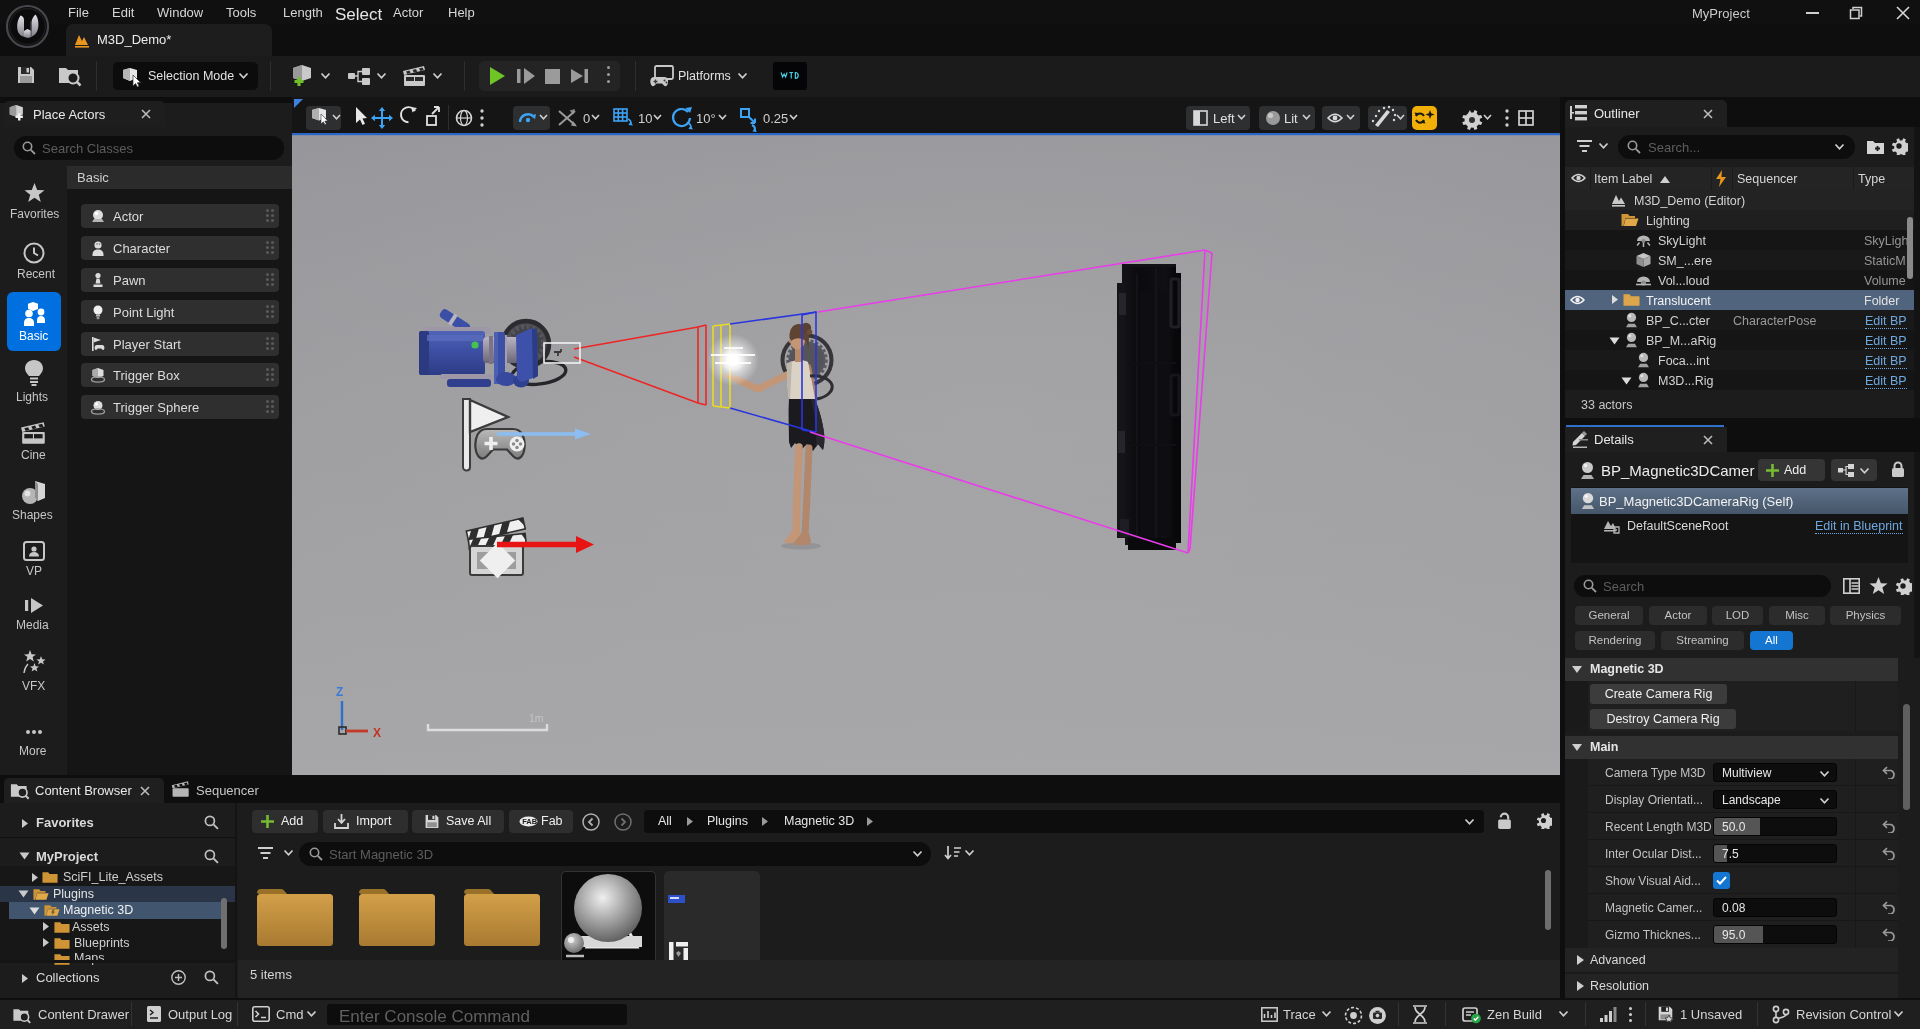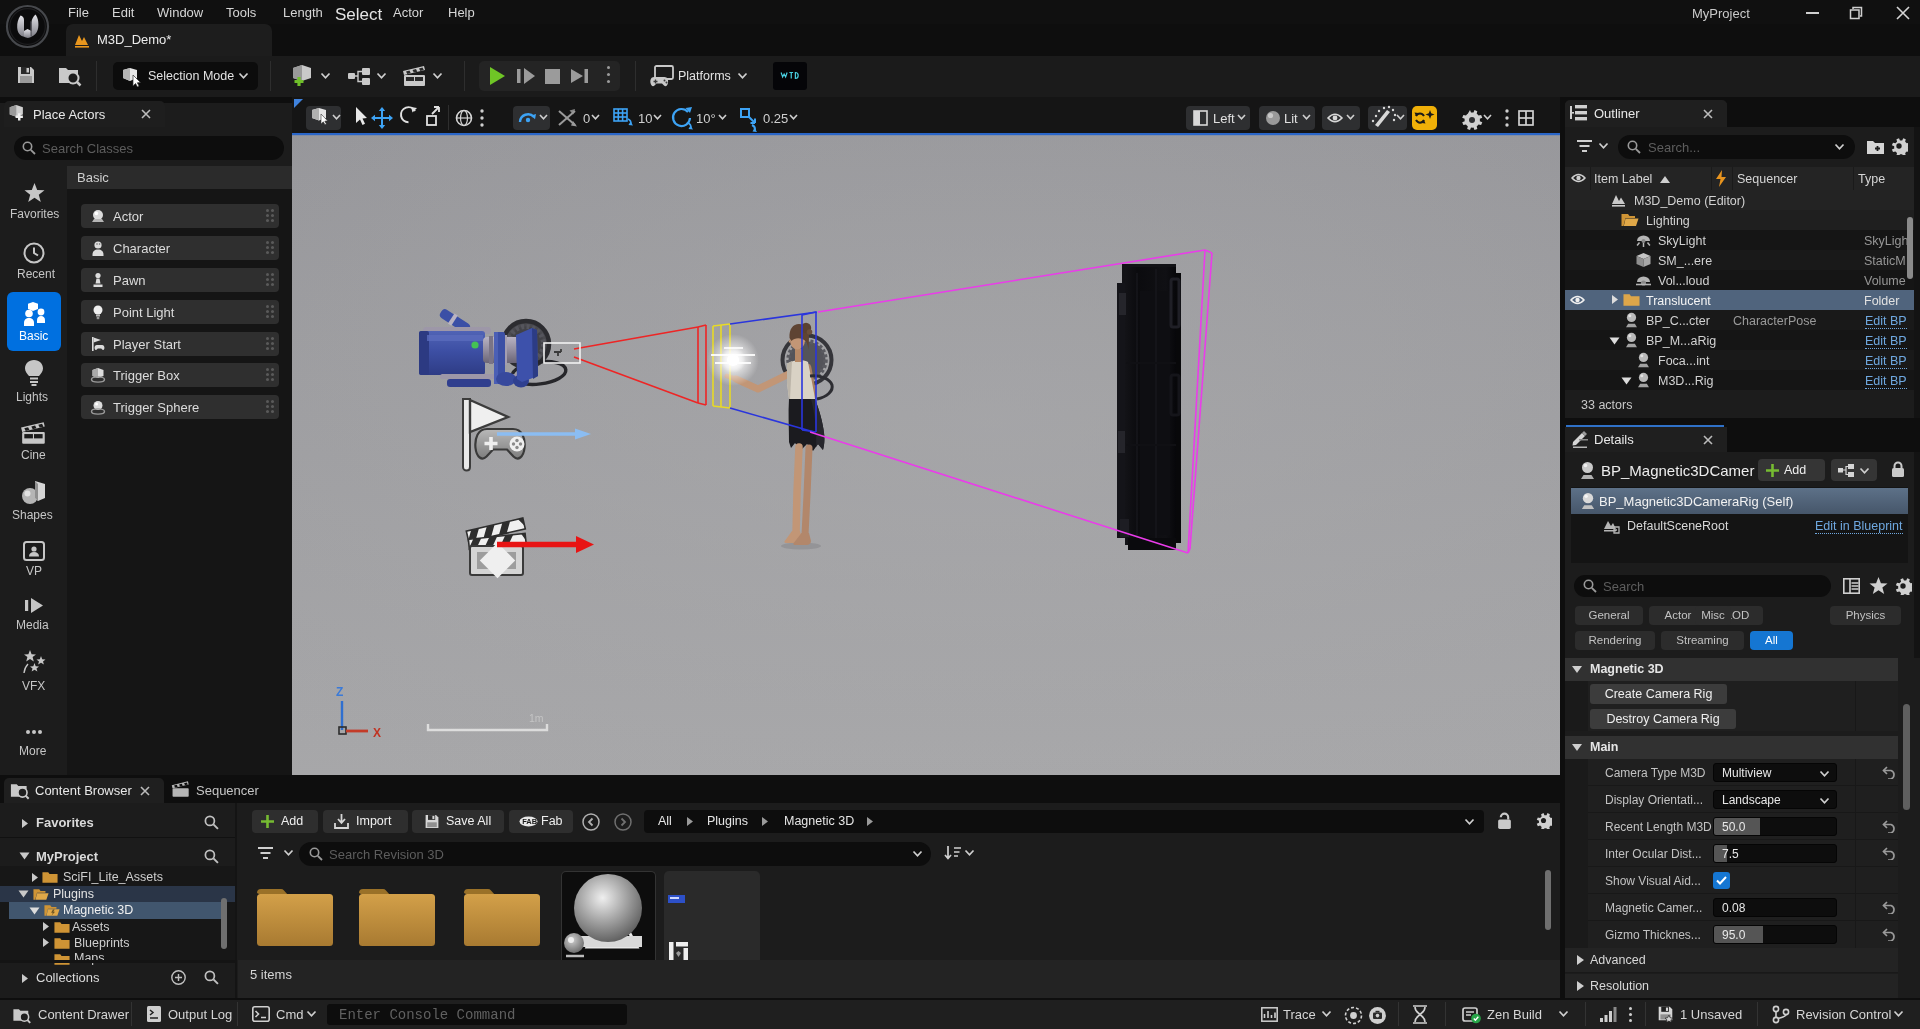--- a/index.html
+++ b/index.html
@@ -883,21 +883,21 @@
   </svg>
 <svg class="abs" style="left:1894px;top:577px" width="18" height="18" viewBox="0 0 24 24">
     <path fill="#d0d0d0" d="M12 1.5 l1.3 3.2 a7.8 7.8 0 0 1 3 0 l1.3 -3.2 l3.4 1.5 l-0.8 3.3 a7.8 7.8 0 0 1 2.1 2.1 l3.3 -0.8 l1.5 3.4 l-3.2 1.3 a7.8 7.8 0 0 1 0 3 l3.2 1.3 l-1.5 3.4 l-3.3 -0.8 a7.8 7.8 0 0 1 -2.1 2.1 l0.8 3.3 l-3.4 1.5 l-1.3 -3.2 a7.8 7.8 0 0 1 -3 0 l-1.3 3.2 l-3.4 -1.5 l0.8 -3.3 a7.8 7.8 0 0 1 -2.1 -2.1 l-3.3 0.8 l-1.5 -3.4 l3.2 -1.3 a7.8 7.8 0 0 1 0 -3 l-3.2 -1.3 l1.5 -3.4 l3.3 0.8 a7.8 7.8 0 0 1 2.1 -2.1 l-0.8 -3.3 Z"></path>
     <circle cx="12" cy="12" r="3.6" fill="#1c1c1c"></circle>
   </svg>
 
 <style>.cat{position:absolute;height:19px;background:#2c2c2c;border-radius:4px;color:#c2c2c2;font-size:11.5px;text-align:center;line-height:19px}</style>
 <div class="cat" style="left:1575px;top:606px;width:68px">General</div>
 <div class="cat" style="left:1649px;top:606px;width:58px">Actor</div>
 <div class="cat" style="left:1712px;top:606px;width:51px">LOD</div>
-<div class="cat" style="left:1695px;top:606px;width:36px">Misc</div>
+<div class="cat" style="left:1769px;top:606px;width:56px">Misc</div>
 <div class="cat" style="left:1830px;top:606px;width:71px">Physics</div>
 <div class="cat" style="left:1575px;top:631px;width:80px">Rendering</div>
 <div class="cat" style="left:1661px;top:631px;width:83px">Streaming</div>
 <div class="cat" style="left:1750px;top:631px;width:43px;background:#1576d2;color:#fff">All</div>
 
 <div class="abs" style="left:1565px;top:658px;width:333px;height:23px;background:#313131"></div>
 <div class="abs" style="left:1898px;top:658px;width:22px;height:340px;background:#1c1c1c"></div>
 <svg class="abs" style="left:1572px;top:666px" width="10" height="7" viewBox="0 0 10 7">
     <path d="M0 0 L10 0 L5 7 Z" fill="#cfcfcf"></path>
   </svg>
@@ -1162,21 +1162,21 @@
     <path d="M1 2 h15 M3.5 7 h10 M6 12 h5" stroke="#cfcfcf" stroke-width="2"></path>
   </svg>
 <svg class="abs" style="left:283px;top:849px" width="11" height="8" viewBox="0 0 11 8">
     <path d="M1.5 1.5 L5.5 5.8 L9.5 1.5" stroke="#cfcfcf" stroke-width="1.7" fill="none"></path>
   </svg>
 <div class="abs pill" style="left:299px;top:842px;width:632px;height:24px"></div>
 <svg class="abs" style="left:309px;top:847px" width="14" height="14" viewBox="0 0 14 14">
     <circle cx="5.5" cy="5.5" r="4.2" fill="none" stroke="#9a9a9a" stroke-width="1.6"></circle>
     <line x1="8.8" y1="8.8" x2="13" y2="13" stroke="#9a9a9a" stroke-width="1.8"></line>
   </svg>
-<div class="abs txt" style="left:329px;top:847px;color:#5d5d5d;font-size:13px">Search Revision 3D</div>
+<div class="abs txt" style="left:329px;top:847px;color:#5d5d5d;font-size:13px">Start Magnetic 3D</div>
 <svg class="abs" style="left:912px;top:850px" width="11" height="8" viewBox="0 0 11 8">
     <path d="M1.5 1.5 L5.5 5.8 L9.5 1.5" stroke="#cfcfcf" stroke-width="1.7" fill="none"></path>
   </svg>
 <svg class="abs" style="left:944px;top:845px" width="18" height="17" viewBox="0 0 18 17">
     <path d="M4 1 V13 M1 10 L4 13.5 L7 10" stroke="#cfcfcf" stroke-width="1.7" fill="none"></path>
     <path d="M10 3 h7 M10 7 h5.5 M10 11 h4" stroke="#cfcfcf" stroke-width="1.7"></path>
   </svg>
 <svg class="abs" style="left:964px;top:849px" width="11" height="8" viewBox="0 0 11 8">
     <path d="M1.5 1.5 L5.5 5.8 L9.5 1.5" stroke="#cfcfcf" stroke-width="1.7" fill="none"></path>
   </svg>
@@ -1252,21 +1252,21 @@
 <div class="abs" style="left:237px;top:1002px;width:1px;height:24px;background:#333"></div>
 <svg class="abs" style="left:252px;top:1006px" width="18px" height="16" viewBox="0 0 18 16">
   <rect x="0.8" y="0.8" width="16.4" height="14.4" rx="2" fill="none" stroke="#cfcfcf" stroke-width="1.6"></rect>
   <path d="M3.5 5 l3 3 l-3 3 M9 11.5 h5" stroke="#cfcfcf" stroke-width="1.6" fill="none"></path>
 </svg>
 <div class="abs txt" style="left:276px;top:1007px;color:#d5d5d5;font-size:13px">Cmd</div>
 <svg class="abs" style="left:306px;top:1010px" width="11" height="8" viewBox="0 0 11 8">
     <path d="M1.5 1.5 L5.5 5.8 L9.5 1.5" stroke="#cfcfcf" stroke-width="1.7" fill="none"></path>
   </svg>
 <div class="abs" style="left:327px;top:1004px;width:300px;height:21px;background:#0d0d0d;border-radius:3px"></div>
-<div class="abs txt" style="left:339px;top:1007px;color:#606060;font-size:14px;font-family:Liberation Mono, monospace">Enter Console Command</div>
+<div class="abs txt" style="left:339px;top:1007px;color:#606060;font-size:17px;font-family:Liberation Sans, sans-serif">Enter Console Command</div>
 
 <svg class="abs" style="left:1261px;top:1007px" width="17" height="15" viewBox="0 0 17 15">
     <rect x="0.8" y="0.8" width="15.4" height="13.4" fill="none" stroke="#cfcfcf" stroke-width="1.5"></rect>
     <path d="M3.5 11 v-4 M7 11 v-7 M10.5 11 v-3 M14 11 v-5.5" stroke="#cfcfcf" stroke-width="1.6"></path>
   </svg>
 <div class="abs txt" style="left:1283px;top:1007px;color:#d5d5d5;font-size:13px">Trace</div>
 <svg class="abs" style="left:1321px;top:1010px" width="11" height="8" viewBox="0 0 11 8">
     <path d="M1.5 1.5 L5.5 5.8 L9.5 1.5" stroke="#cfcfcf" stroke-width="1.7" fill="none"></path>
   </svg>
 <svg class="abs" style="left:1344px;top:1006px" width="19" height="19" viewBox="0 0 19 19">

